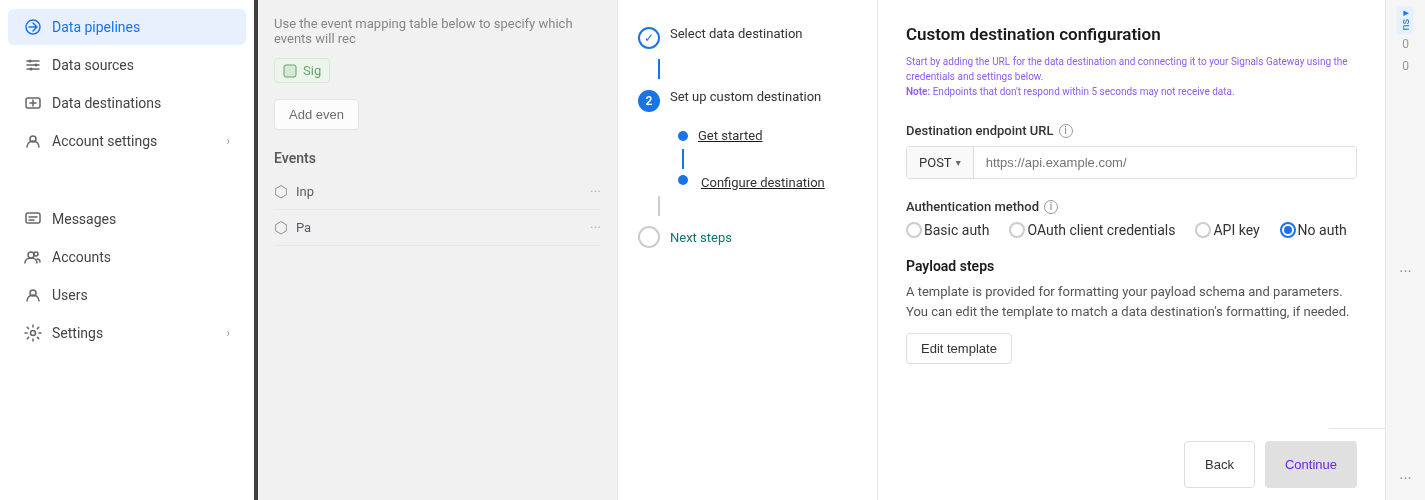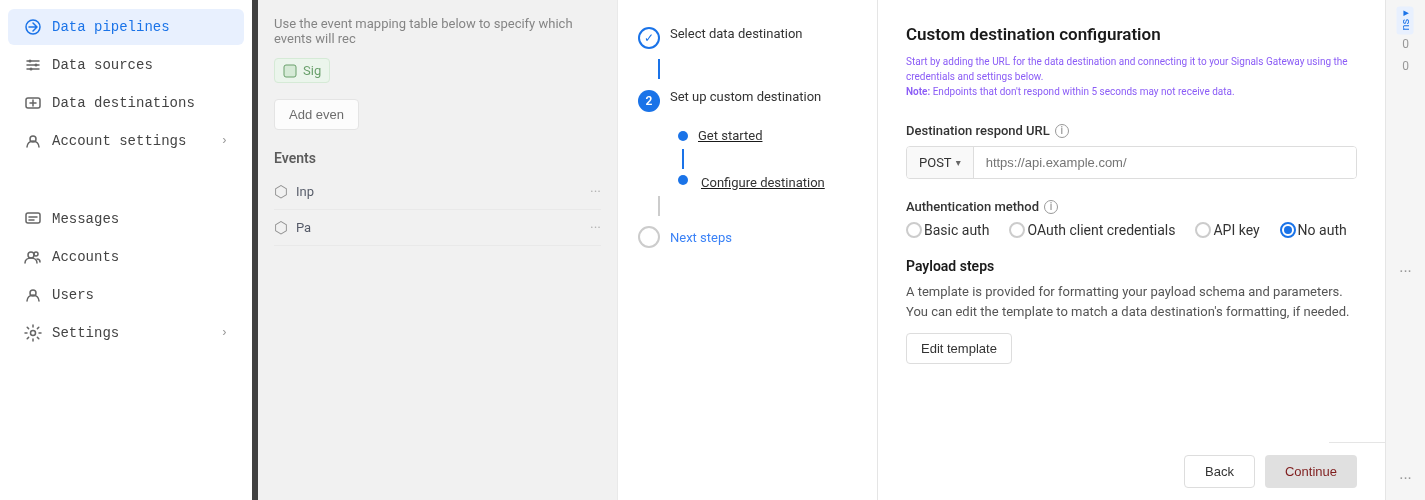--- a/index.html
+++ b/index.html
@@ -2,26 +2,25 @@
 <html><head>
   <meta charset="utf-8">
   <style>
     * { box-sizing: border-box; margin: 0; padding: 0; }
     body { font-family: -apple-system, BlinkMacSystemFont, 'Segoe UI', Roboto, sans-serif; font-size: 14px; color: #1a1a1a; background: #f5f5f5; display: flex; height: 500px; overflow: hidden; }
 
     
     .sidebar {
       width: 258px;
       background: #fff;
-      border-right: 6px solid #404040;
+      border-right: 4px solid #404040;
       display: flex;
       flex-direction: column;
       flex-shrink: 0;
       padding-top: 8px;
-      font-family: Liberation Mono, monospace;
     }
     .sidebar-item {
       display: flex;
       align-items: center;
       padding: 9px 16px;
       cursor: pointer;
       border-radius: 6px;
       margin: 1px 8px;
       color: #444;
       font-size: 14px;
@@ -116,21 +115,21 @@
       align-items: center;
       justify-content: center;
       font-size: 12px;
       flex-shrink: 0;
       margin-top: 1px;
     }
     .step-check { background: #fff; border: 2px solid #1a73e8; color: #1a73e8; }
     .step-active-num { background: #1a73e8; color: #fff; font-weight: 600; }
     .step-label { font-size: 13px; color: #333; }
     .step-sub-label { font-size: 13px; color: #333; }
-    .step-label.muted { color: #3b82f6; }
+    .step-label.muted { color: #0f766e; }
 
     
     .config-panel {
       flex: 1;
       background: #fff;
       padding: 24px 28px;
       overflow-y: auto;
       min-width: 0;
     }
     .config-title {
@@ -262,32 +261,32 @@
       border-top: 1px solid #e5e5e5;
       padding: 12px 28px;
       display: flex;
       justify-content: flex-end;
       gap: 10px;
     }
     .btn-back {
       border: 1px solid #ddd;
       background: #fff;
       border-radius: 4px;
-      padding: 8px 20px;
+      padding: 15px 20px;
       font-size: 13px;
       color: #333;
       cursor: pointer;
     }
     .btn-continue {
       border: none;
       background: #e0e0e0;
       border-radius: 4px;
       padding: 4px 20px;
       font-size: 13px;
-      color: #7f1d1d;
+      color: #6d28d9;
       cursor: not-allowed;
     }
 
     
     .right-edge {
       width: 40px;
       background: #f5f5f5;
       border-left: 1px solid #e5e5e5;
       display: flex;
       flex-direction: column;
@@ -471,21 +470,21 @@
   <div class="config-panel" style="position:relative;">
 
     <h2 class="config-title">Custom destination configuration</h2>
 
     <p class="config-desc">
       <span>Start by adding the URL for the data destination and connecting it to your Signals Gateway using the credentials and settings below.</span><br>
       <strong>Note:</strong><span> Endpoints that don't respond within 5 seconds may not receive data.</span>
     </p>
 
     <div class="field-label">
-      <span>Destination respond URL</span>
+      <span>Destination endpoint URL</span>
       <span class="info-icon">i</span>
     </div>
     <div class="url-input-row">
       <div class="method-select">
         <span>POST</span>
         <span class="chevron">▾</span>
       </div>
       <input class="url-input" type="text" placeholder="https://api.example.com/" style="">
     </div>
 

